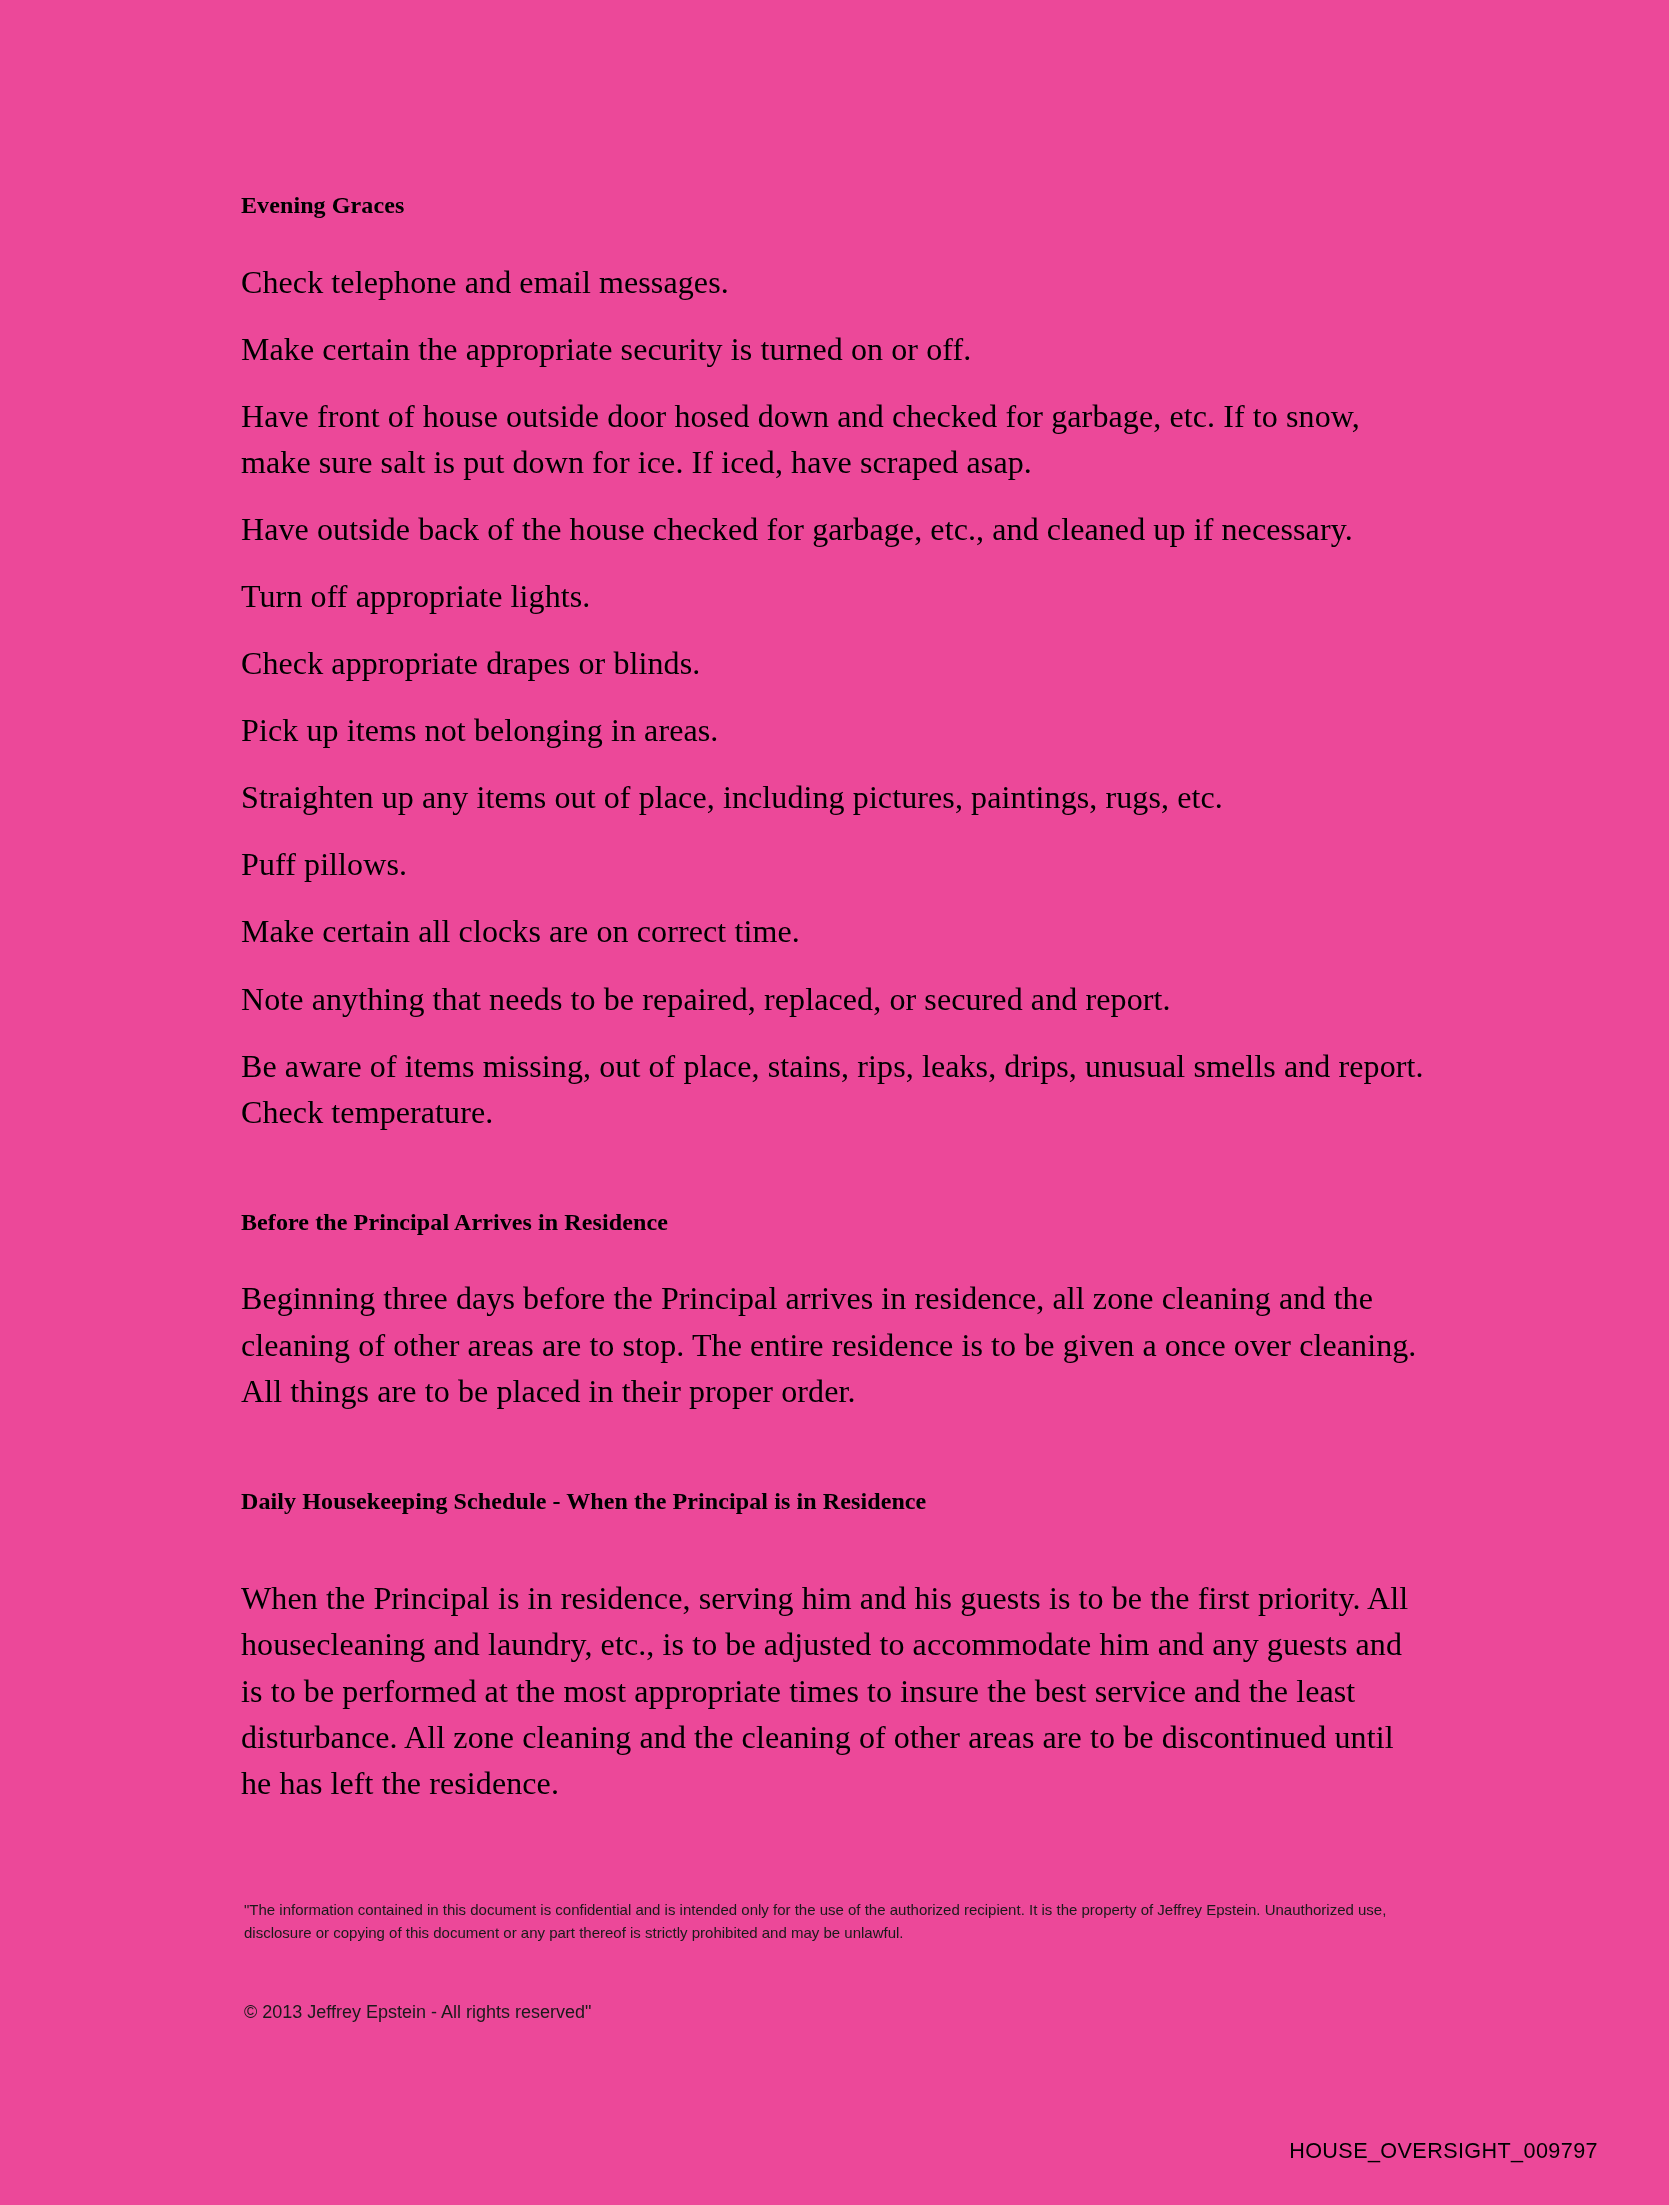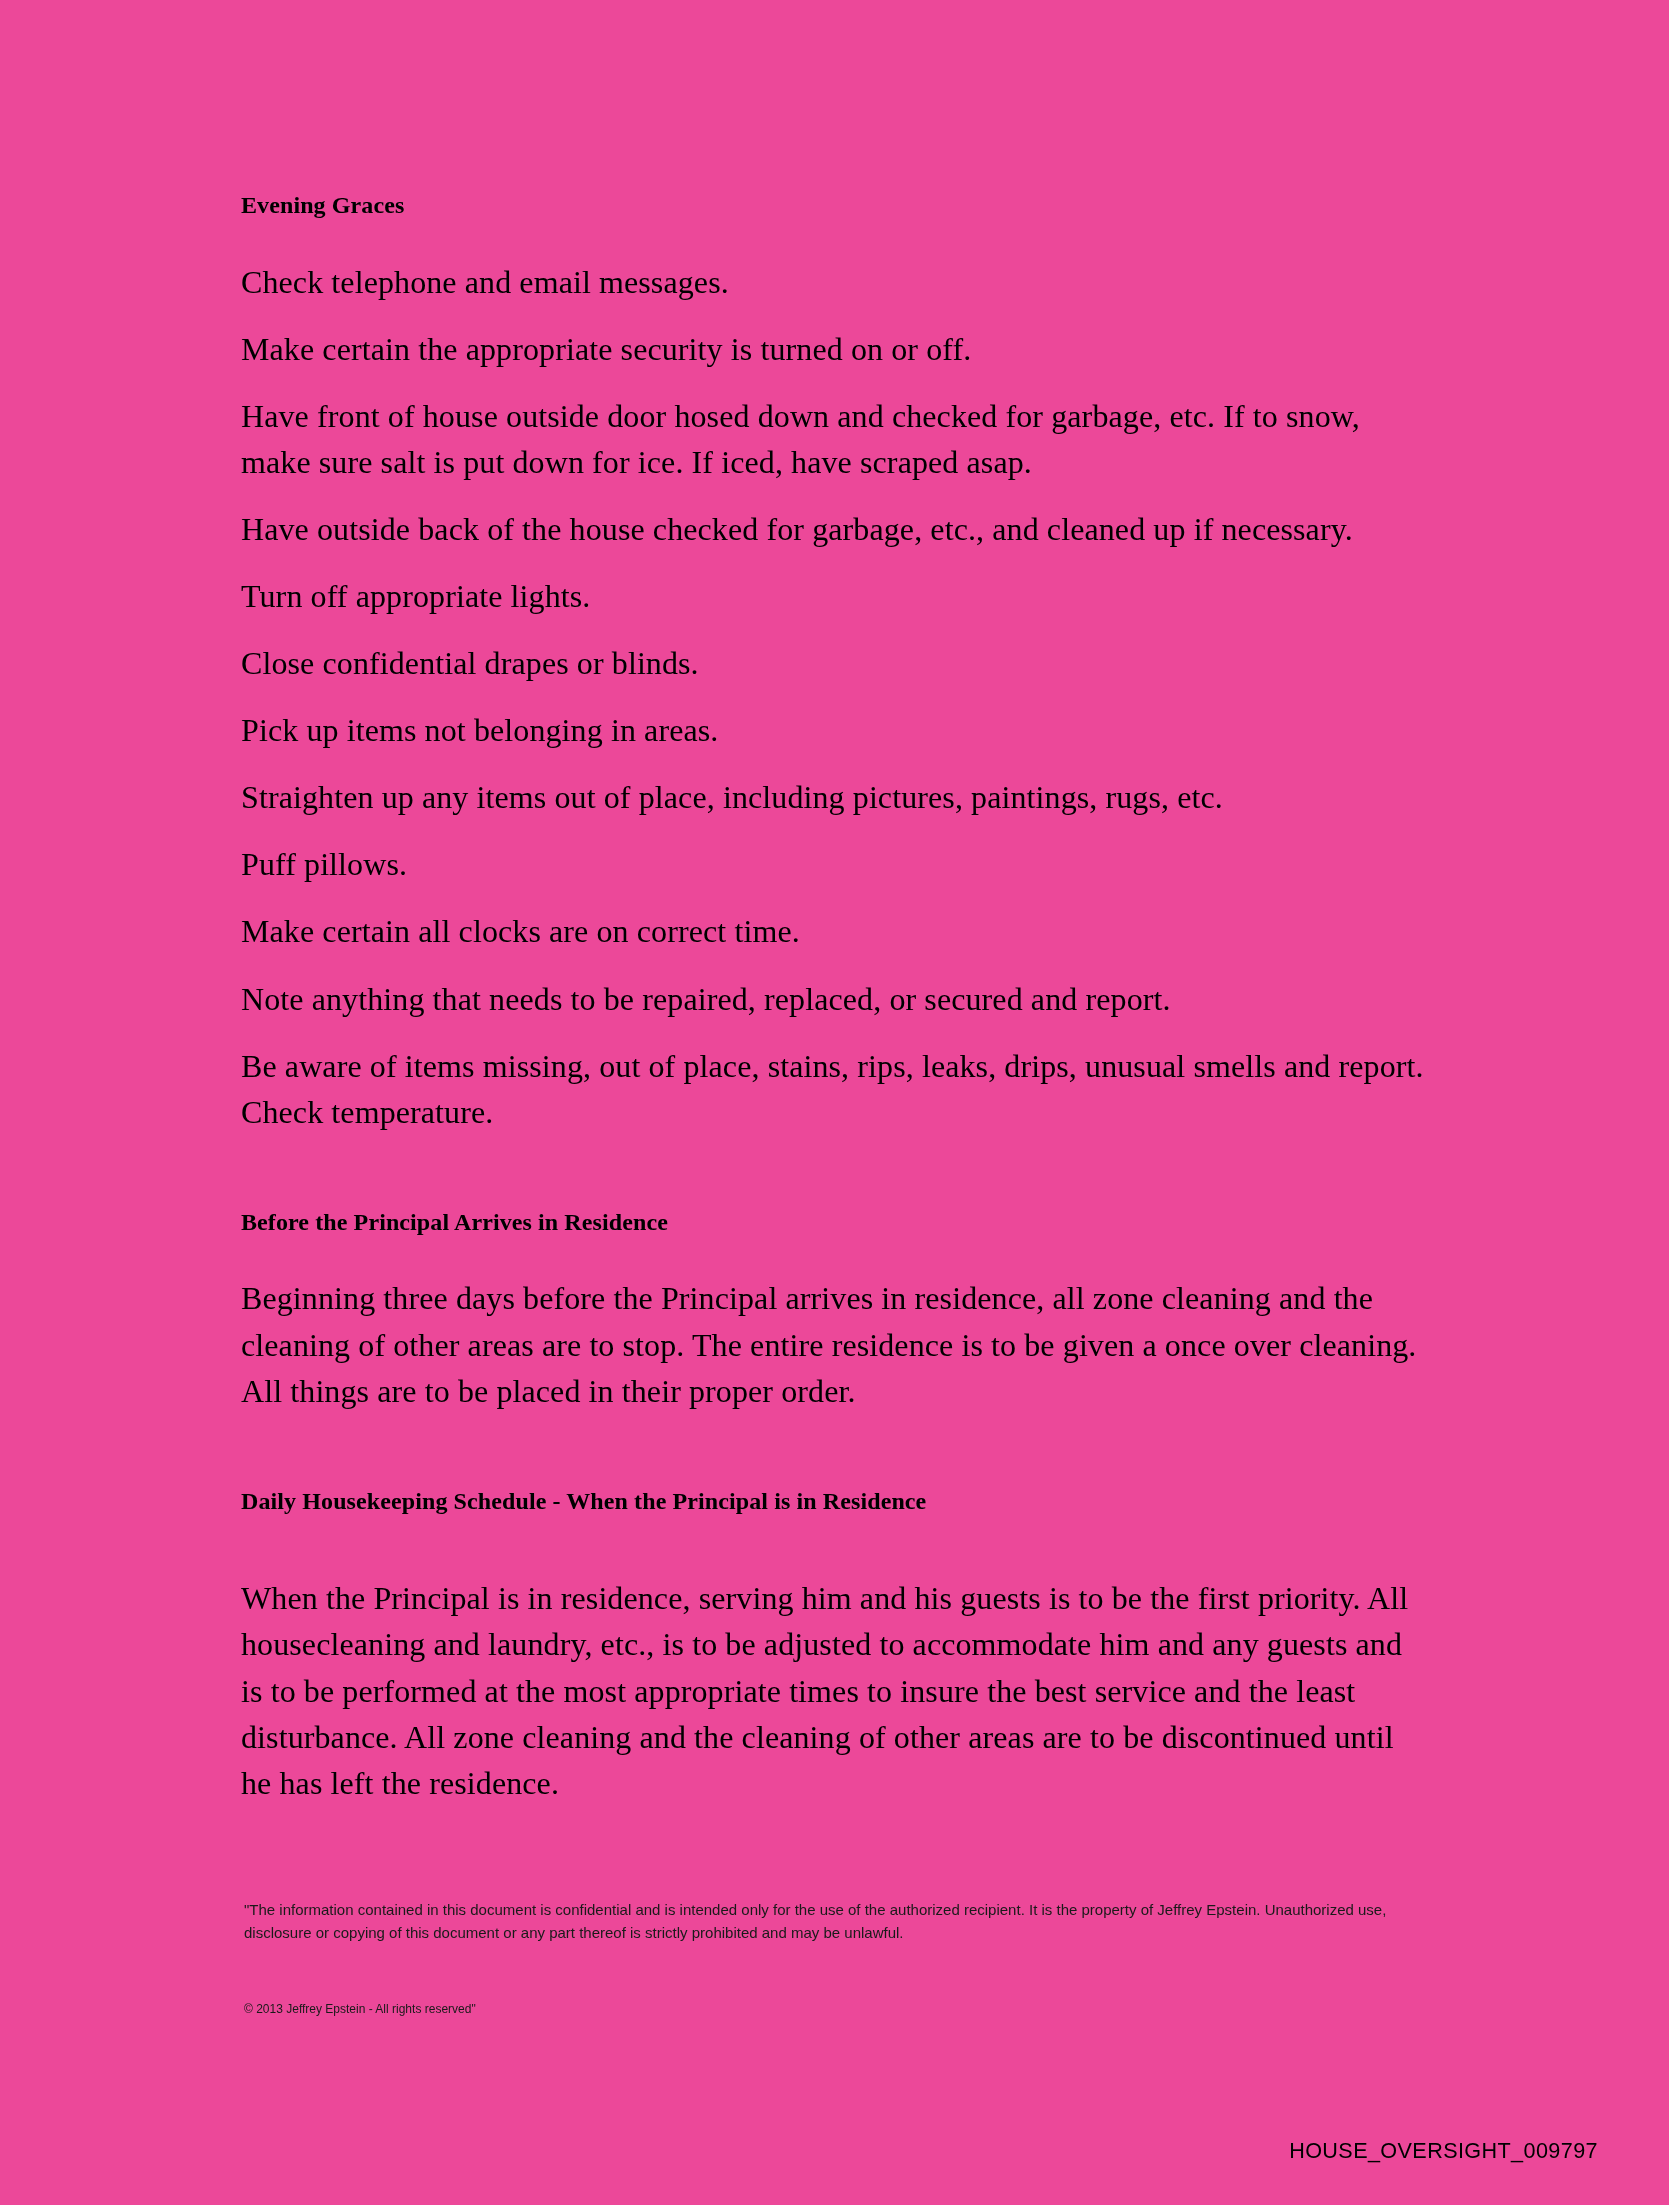--- a/index.html
+++ b/index.html
@@ -58,21 +58,21 @@
     font-family: "Liberation Sans", sans-serif;
     font-size: 15px;
     line-height: 1.56;
     color: #1a1a1a;
   }
   .copyright {
     position: absolute;
     left: 244px;
     top: 2002px;
     font-family: "Liberation Sans", sans-serif;
-    font-size: 12px;
+    font-size: 18px;
     color: #1a1a1a;
   }
   .bates {
     position: absolute;
     right: 79px;
     bottom: 41px;
     font-family: "Liberation Sans", sans-serif;
     font-size: 21.6px;
     letter-spacing: 0.4px;
     color: #000000;
@@ -91,21 +91,21 @@
     <p class="para">Check telephone and email messages.</p>
     <div class="gap-sm"></div>
     <p class="para">Make certain the appropriate security is turned on or off.</p>
     <div class="gap-sm"></div>
     <p class="para">Have front of house outside door hosed down and checked for garbage, etc. If to snow, make sure salt is put down for ice. If iced, have scraped asap.</p>
     <div class="gap-sm"></div>
     <p class="para">Have outside back of the house checked for garbage, etc., and cleaned up if necessary.</p>
     <div class="gap-sm"></div>
     <p class="para">Turn off appropriate lights.</p>
     <div class="gap-sm"></div>
-    <p class="para">Close confidential drapes or blinds.</p>
+    <p class="para">Check appropriate drapes or blinds.</p>
     <div class="gap-sm"></div>
     <p class="para">Pick up items not belonging in areas.</p>
     <div class="gap-sm"></div>
     <p class="para">Straighten up any items out of place, including pictures, paintings, rugs, etc.</p>
     <div class="gap-sm"></div>
     <p class="para">Puff pillows.</p>
     <div class="gap-sm"></div>
     <p class="para">Make certain all clocks are on correct time.</p>
     <div class="gap-sm"></div>
     <p class="para">Note anything that needs to be repaired, replaced, or secured and report.</p>

